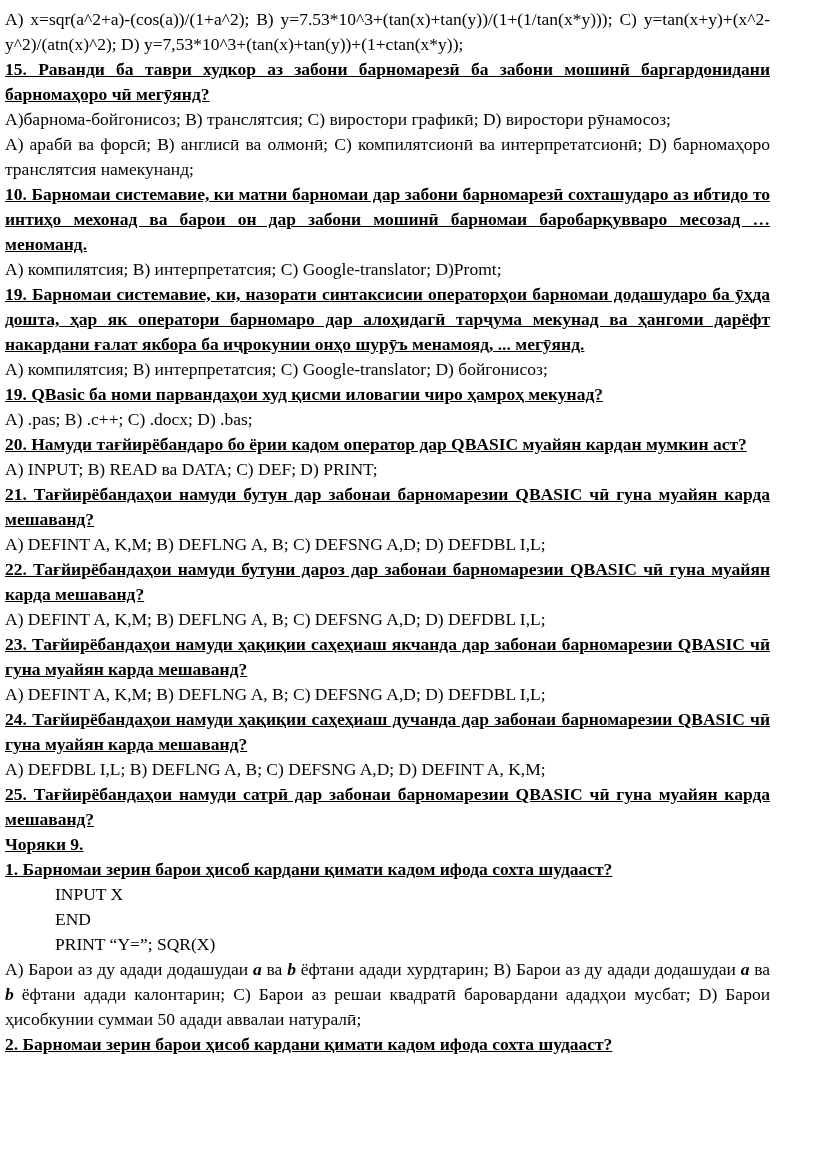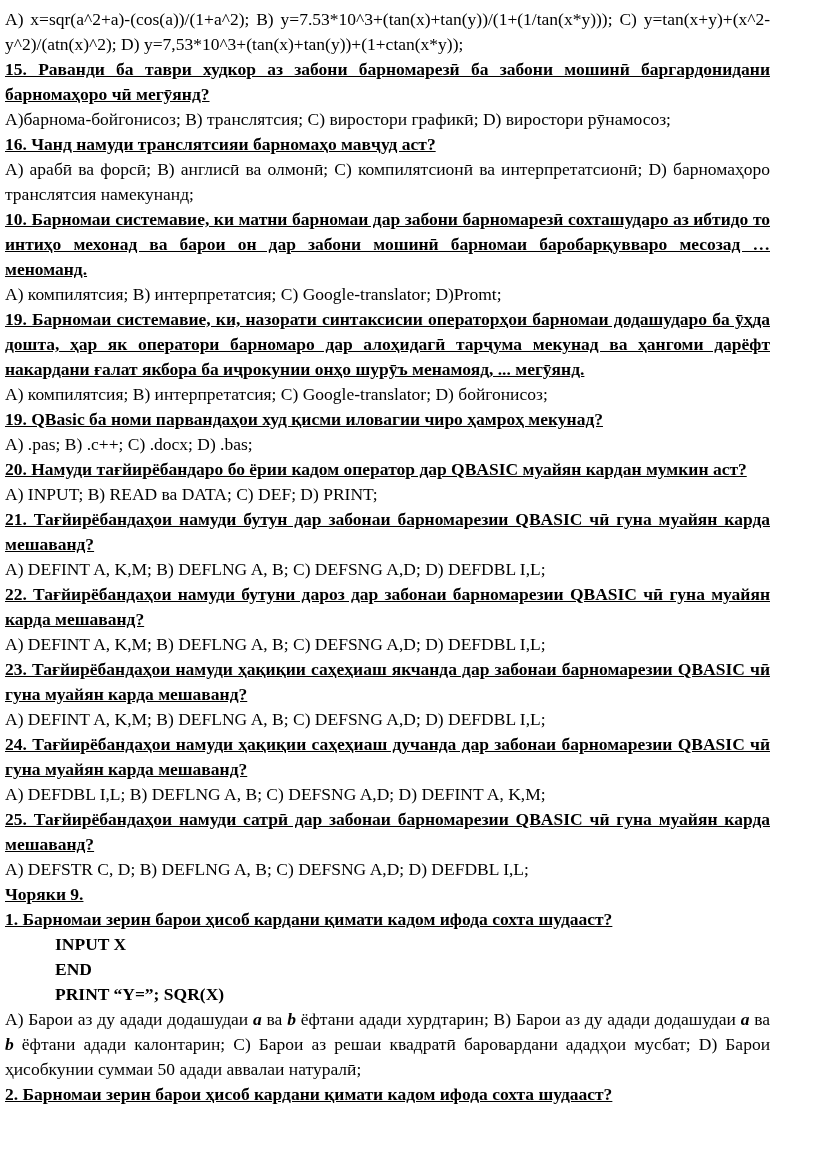--- a/index.html
+++ b/index.html
@@ -11,52 +11,50 @@
     background: #ffffff;
     font-family: "Liberation Serif", "DejaVu Serif", serif;
     font-size: 17.5px;
     line-height: 25px;
     color: #000000;
   }
   p.para { margin: 0; text-align: justify; }
   p.b { font-weight: bold; text-decoration: underline; }
   p.code {
     padding-left: 50px;
-    font-weight: bold;
+    font-weight: normal;
     text-align: left;
   }
   .bi { font-weight: bold; font-style: italic; }
 </style>
 </head>
 <body>
 
 <div class="page">
   <p class="para">A) x=sqr(a^2+a)-(cos(a))/(1+a^2); B) y=7.53*10^3+(tan(x)+tan(y))/(1+(1/tan(x*y))); C) y=tan(x+y)+(x^2-y^2)/(atn(x)^2); D) y=7,53*10^3+(tan(x)+tan(y))+(1+ctan(x*y));</p>
   <p class="para b">15. Раванди ба таври худкор аз забони барномарезӣ ба забони мошинӣ баргардонидани барномаҳоро чӣ мегӯянд?</p>
   <p class="para">А)барнома-бойгонисоз; B) транслятсия; C) виростори графикӣ; D) виростори рӯнамосоз;</p>
-  <p class="para b">16. Чанд намуди транслятсияи барномаҳо мавҷуд аст?</p>
   <p class="para">А) арабӣ ва форсӣ; B) англисӣ ва олмонӣ; C) компилятсионӣ ва интерпретатсионӣ; D) барномаҳоро транслятсия намекунанд;</p>
   <p class="para b">10. Барномаи системавие, ки матни барномаи дар забони барномарезӣ сохташударо аз ибтидо то интиҳо мехонад ва барои он дар забони мошинӣ барномаи баробарқувваро месозад … меноманд.</p>
   <p class="para">А) компилятсия; B) интерпретатсия; C) Google-translator; D)Promt;</p>
   <p class="para b">19. Барномаи системавие, ки, назорати синтаксисии операторҳои барномаи додашударо ба ӯҳда дошта, ҳар як оператори барномаро дар алоҳидагӣ тарҷума мекунад ва ҳангоми дарёфт накардани ғалат якбора ба иҷрокунии онҳо шурӯъ менамояд, ... мегӯянд.</p>
   <p class="para">А) компилятсия; B) интерпретатсия; C) Google-translator; D) бойгонисоз;</p>
   <p class="para b">19. QBasic ба номи парвандаҳои худ қисми иловагии чиро ҳамроҳ мекунад?</p>
   <p class="para">А) .pas; B) .c++; C) .docx; D) .bas;</p>
   <p class="para b">20. Намуди тағйирёбандаро бо ёрии кадом оператор дар QBASIC муайян кардан мумкин аст?</p>
   <p class="para">A) INPUT; B) READ ва DATA; C) DEF; D) PRINT;</p>
   <p class="para b">21. Тағйирёбандаҳои намуди бутун дар забонаи барномарезии QBASIC чӣ гуна муайян карда мешаванд?</p>
   <p class="para">A) DEFINT A, K,M; B) DEFLNG A, B; C) DEFSNG A,D; D) DEFDBL I,L;</p>
   <p class="para b">22. Тағйирёбандаҳои намуди бутуни дароз дар забонаи барномарезии QBASIC чӣ гуна муайян карда мешаванд?</p>
   <p class="para">A) DEFINT A, K,M; B) DEFLNG A, B; C) DEFSNG A,D; D) DEFDBL I,L;</p>
   <p class="para b">23. Тағйирёбандаҳои намуди ҳақиқии саҳеҳиаш якчанда дар забонаи барномарезии QBASIC чӣ гуна муайян карда мешаванд?</p>
   <p class="para">A) DEFINT A, K,M; B) DEFLNG A, B; C) DEFSNG A,D; D) DEFDBL I,L;</p>
   <p class="para b">24. Тағйирёбандаҳои намуди ҳақиқии саҳеҳиаш дучанда дар забонаи барномарезии QBASIC чӣ гуна муайян карда мешаванд?</p>
   <p class="para">A) DEFDBL I,L; B) DEFLNG A, B; C) DEFSNG A,D; D) DEFINT A, K,M;</p>
   <p class="para b">25. Тағйирёбандаҳои намуди сатрӣ дар забонаи барномарезии QBASIC чӣ гуна муайян карда мешаванд?</p>
-  <p class="para">A) DEFSTR C, D; B) DEFLNG A, B; C) DEFSNG A,D; D) DEFDBL I,L;</p>
   <p class="para b">Чоряки 9.</p>
   <p class="para b">1. Барномаи зерин барои ҳисоб кардани қимати кадом ифода сохта шудааст?</p>
   <p class="para code">INPUT X</p>
   <p class="para code">END</p>
   <p class="para code">PRINT “Y=”; SQR(X)</p>
   <p class="para"><span>А) Барои аз ду адади додашудаи </span><span class="bi">a</span><span> ва </span><span class="bi">b</span><span> ёфтани адади хурдтарин; B) Барои аз ду адади додашудаи </span><span class="bi">a</span><span> ва </span><span class="bi">b</span><span> ёфтани адади калонтарин; C) Барои аз решаи квадратӣ баровардани ададҳои мусбат; D) Барои ҳисобкунии суммаи 50 адади аввалаи натуралӣ;</span></p>
   <p class="para b">2. Барномаи зерин барои ҳисоб кардани қимати кадом ифода сохта шудааст?</p>
 </div>
 
 </body></html>

